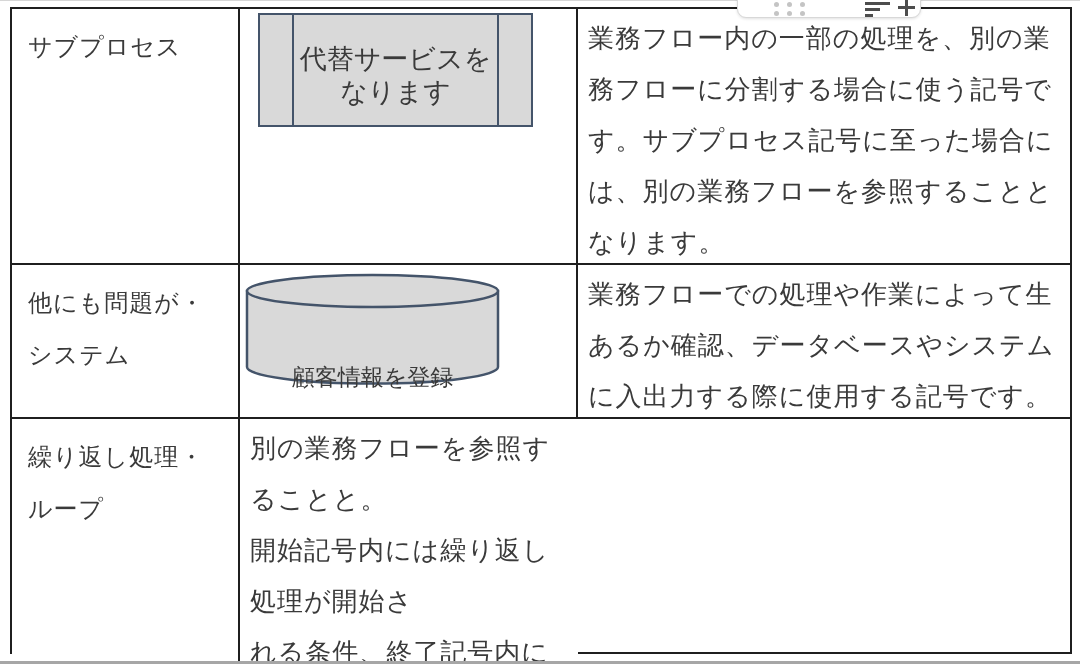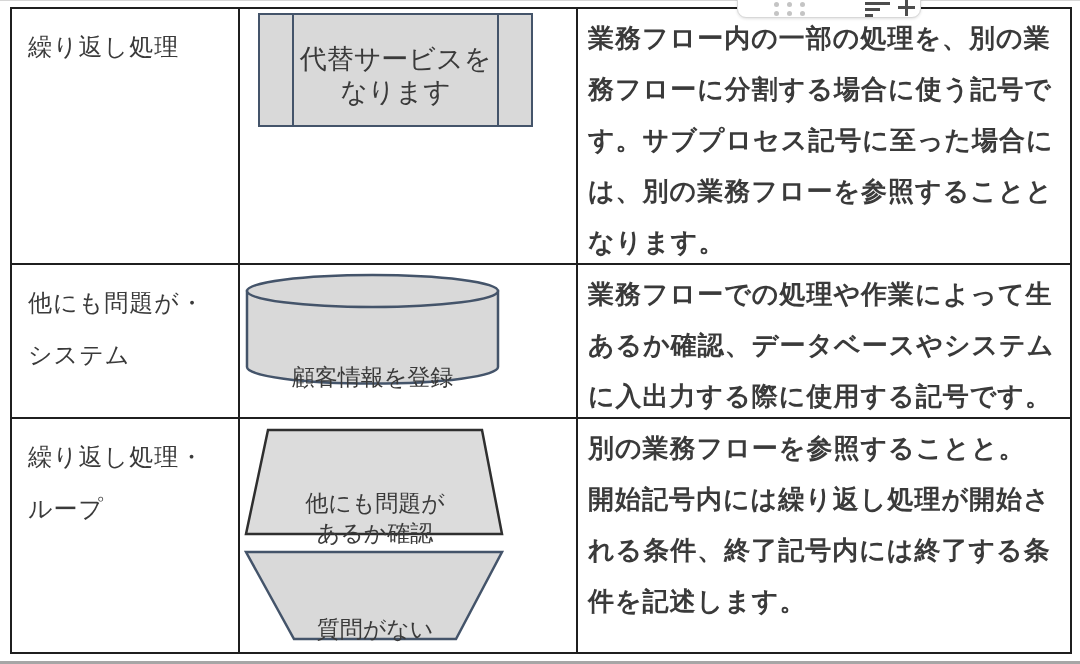--- a/index.html
+++ b/index.html
@@ -24,21 +24,21 @@
     border:2px solid var(--table-border);background:#fff;display:grid;
     grid-template-columns:228px 338px 1fr;grid-template-rows:256px 154px 1fr;}
   .cell{position:relative;border-right:2px solid var(--table-border);
     border-bottom:2px solid var(--table-border);background:#fff;}
   .cell.last-col{border-right:none;}
   .cell.last-row{border-bottom:none;}
 
   .term{padding:12px 10px 0 16px;font-size:24px;line-height:52px;
     letter-spacing:1px;white-space:pre-line;}
   .desc{padding:4px 10px 0 10px;font-size:26px;line-height:51px;
-    letter-spacing:1px;white-space:pre-line;font-weight:bold;}
+    letter-spacing:1px;white-space:pre-line;}
 
   
   .subprocess{position:absolute;left:18px;top:4px;width:275px;height:114px;
     background:var(--shape-fill);border:2px solid var(--navy);}
   .subprocess .bar-l,.subprocess .bar-r{position:absolute;top:0;bottom:0;width:2px;background:var(--navy);}
   .subprocess .bar-l{left:32px;}
   .subprocess .bar-r{right:32px;}
   .subprocess .shape-label{position:absolute;left:34px;right:34px;top:28px;
     text-align:center;font-size:27px;line-height:33px;white-space:pre-line;}
 
@@ -67,21 +67,21 @@
   .tb-plus .v{left:7px;top:1px;width:3px;height:17px;}
 </style>
 </head>
 <body>
 
 <div class="stage">
   <div class="top-hairline"></div>
 
   <div class="tbl">
 
-    <div class="cell term">繰り返し処理</div>
+    <div class="cell term">サブプロセス</div>
     <div class="cell">
       <div class="subprocess">
         <div class="bar-l"></div>
         <div class="bar-r"></div>
         <div class="shape-label">代替サービスを
 なります</div>
       </div>
     </div>
     <div class="cell desc last-col">業務フロー内の一部の処理を、別の業
 務フローに分割する場合に使う記号で
@@ -99,35 +99,20 @@
         </svg>
         <div class="overlay-label" style="top:53px;">顧客情報を登録</div>
       </div>
     </div>
     <div class="cell desc last-col">業務フローでの処理や作業によって生
 あるか確認、データベースやシステム
 に入出力する際に使用する記号です。</div>
 
     <div class="cell term last-row">繰り返し処理・
 ループ</div>
-    <div class="cell last-row">
-      <div class="shape-wrap" style="left:5px;top:10px;width:260px;height:107px;">
-        <svg width="260" height="107" viewBox="0 0 260 107">
-          <polygon class="fill-dark-stroke" points="23,1 237,1 257,105 1,105"></polygon>
-        </svg>
-        <div class="overlay-label" style="top:23px;">他にも問題が
-あるか確認</div>
-      </div>
-      <div class="shape-wrap" style="left:5px;top:132px;width:260px;height:90px;">
-        <svg width="260" height="90" viewBox="0 0 260 90">
-          <polygon class="fill-navy-stroke" points="1,1 257,1 211,88 49,88"></polygon>
-        </svg>
-        <div class="overlay-label" style="top:27px;">質問がない</div>
-      </div>
-    </div>
     <div class="cell desc last-col last-row">別の業務フローを参照することと。
 開始記号内には繰り返し処理が開始さ
 れる条件、終了記号内には終了する条
 件を記述します。</div>
   </div>
 
   <div class="floating-toolbar">
     <div class="tb-dots">
       <i style="left:0;top:0"></i>
         <i style="left:13px;top:0"></i>

